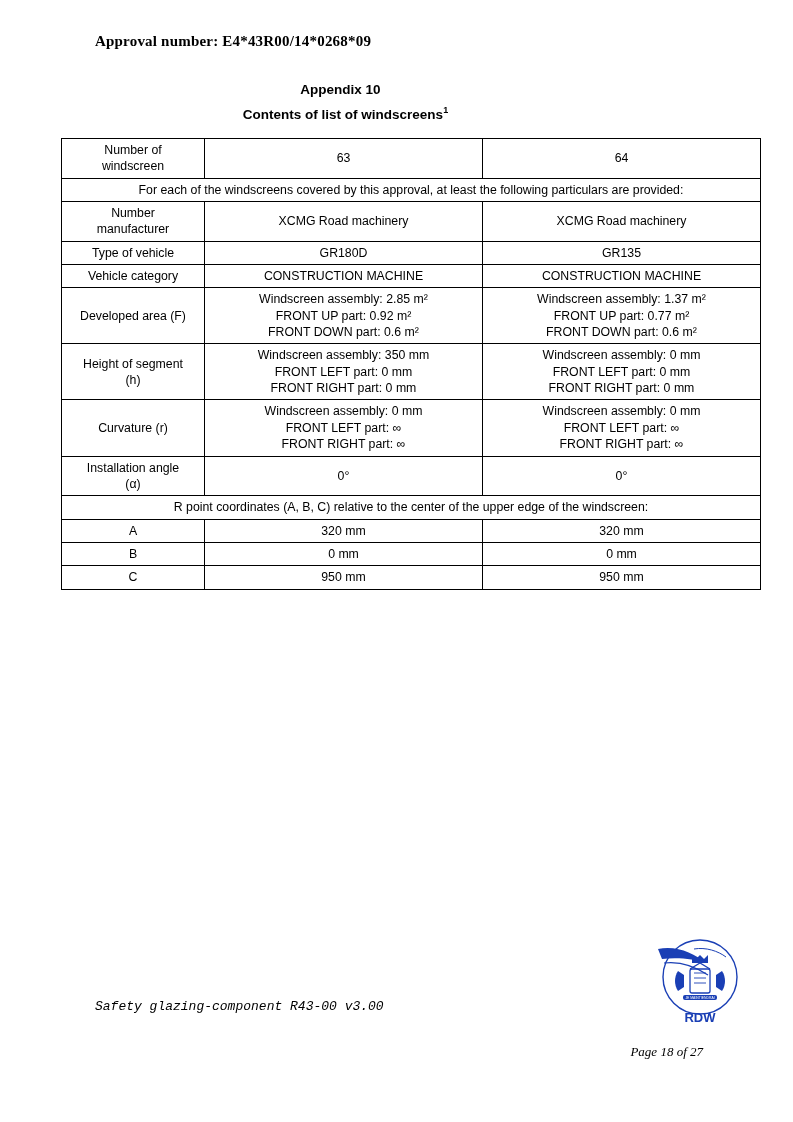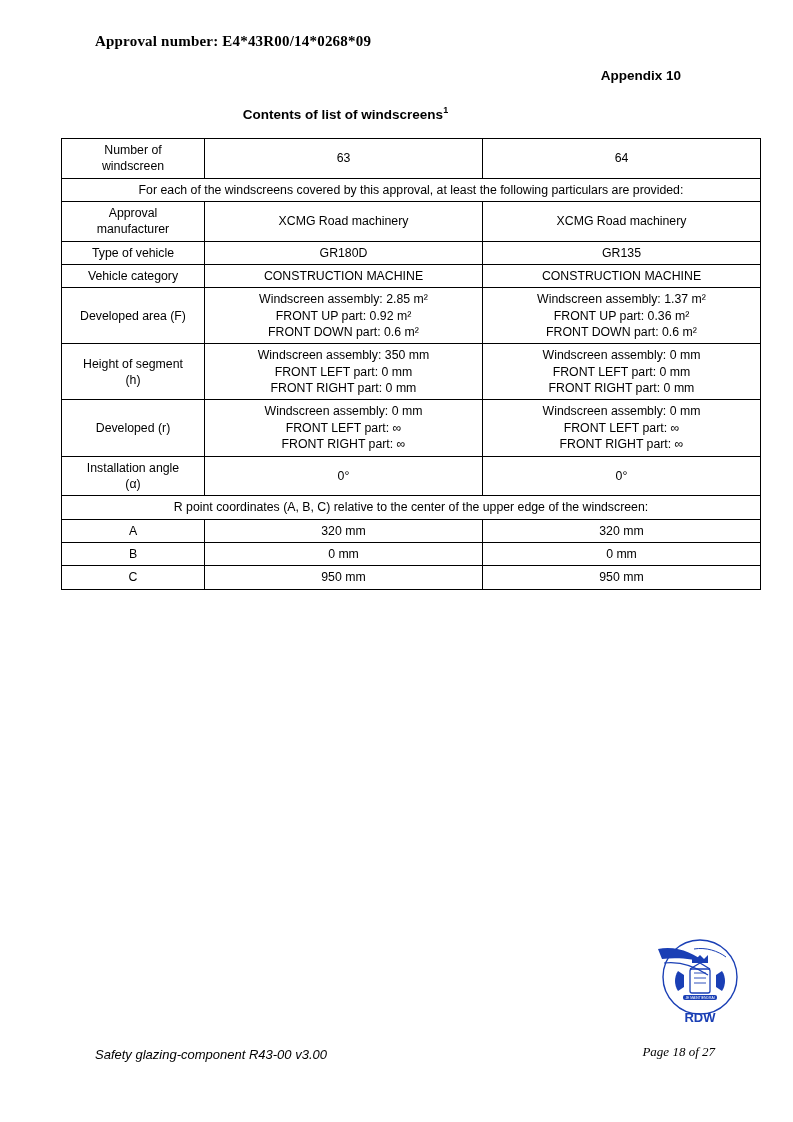--- a/index.html
+++ b/index.html
@@ -25,24 +25,24 @@
     position: absolute;
     top: 33px;
     left: 95px;
     font-family: "Liberation Serif", serif;
     font-weight: bold;
     font-size: 15px;
     letter-spacing: 0.2px;
   }
   .appendix-title {
     position: absolute;
-    top: 68px;
+    top: 82px;
     left: 0;
     width: 681px;
-    text-align: right;
+    text-align: center;
     font-size: 13.5px;
     font-weight: bold;
   }
   .contents-title {
     position: absolute;
     top: 105px;
     left: 0;
     width: 691px;
     text-align: center;
     font-size: 13.5px;
@@ -77,30 +77,30 @@
   }
   td.fullrow {
     text-align: left;
     padding-left: 7px;
   }
   .cellline {
     display: block;
   }
   .footer-left {
     position: absolute;
-    top: 1047px;
+    top: 999px;
     left: 95px;
-    font-family: Liberation Sans, sans-serif;
+    font-family: Liberation Mono, monospace;
     font-style: italic;
     font-size: 13px;
   }
   .footer-right {
     position: absolute;
     top: 1044px;
-    right: 78px;
+    right: 90px;
     font-family: "Liberation Serif", serif;
     font-style: italic;
     font-size: 13px;
   }
   .logo {
     position: absolute;
     top: 925px;
     left: 650px;
     width: 100px;
     height: 105px;
@@ -132,21 +132,21 @@
         <td class="colA">63</td>
         <td class="colB">64</td>
       </tr>
 
       <tr>
         <td class="fullrow" colspan="3">For each of the windscreens covered by this approval, at least the following particulars are provided:</td>
       </tr>
 
       <tr>
         <td class="label">
-          <span class="cellline">Approval</span>
+          <span class="cellline">Number</span>
           <span class="cellline">manufacturer</span>
         </td>
         <td class="colA">XCMG Road machinery</td>
         <td class="colB">XCMG Road machinery</td>
       </tr>
 
       <tr>
         <td class="label">Type of vehicle</td>
         <td class="colA">GR180D</td>
         <td class="colB">GR135</td>
@@ -160,21 +160,21 @@
 
       <tr>
         <td class="label">Developed area (F)</td>
         <td class="colA">
           <span class="cellline">Windscreen assembly: 2.85 m²</span>
           <span class="cellline">FRONT UP part: 0.92 m²</span>
           <span class="cellline">FRONT DOWN part: 0.6 m²</span>
         </td>
         <td class="colB">
           <span class="cellline">Windscreen assembly: 1.37 m²</span>
-          <span class="cellline">FRONT UP part: 0.36 m²</span>
+          <span class="cellline">FRONT UP part: 0.77 m²</span>
           <span class="cellline">FRONT DOWN part: 0.6 m²</span>
         </td>
       </tr>
 
       <tr>
         <td class="label">
           <span class="cellline">Height of segment</span>
           <span class="cellline">(h)</span>
         </td>
         <td class="colA">
@@ -183,21 +183,21 @@
           <span class="cellline">FRONT RIGHT part: 0 mm</span>
         </td>
         <td class="colB">
           <span class="cellline">Windscreen assembly: 0 mm</span>
           <span class="cellline">FRONT LEFT part: 0 mm</span>
           <span class="cellline">FRONT RIGHT part: 0 mm</span>
         </td>
       </tr>
 
       <tr>
-        <td class="label">Developed (r)</td>
+        <td class="label">Curvature (r)</td>
         <td class="colA">
           <span class="cellline">Windscreen assembly: 0 mm</span>
           <span class="cellline">FRONT LEFT part: ∞</span>
           <span class="cellline">FRONT RIGHT part: ∞</span>
         </td>
         <td class="colB">
           <span class="cellline">Windscreen assembly: 0 mm</span>
           <span class="cellline">FRONT LEFT part: ∞</span>
           <span class="cellline">FRONT RIGHT part: ∞</span>
         </td>

